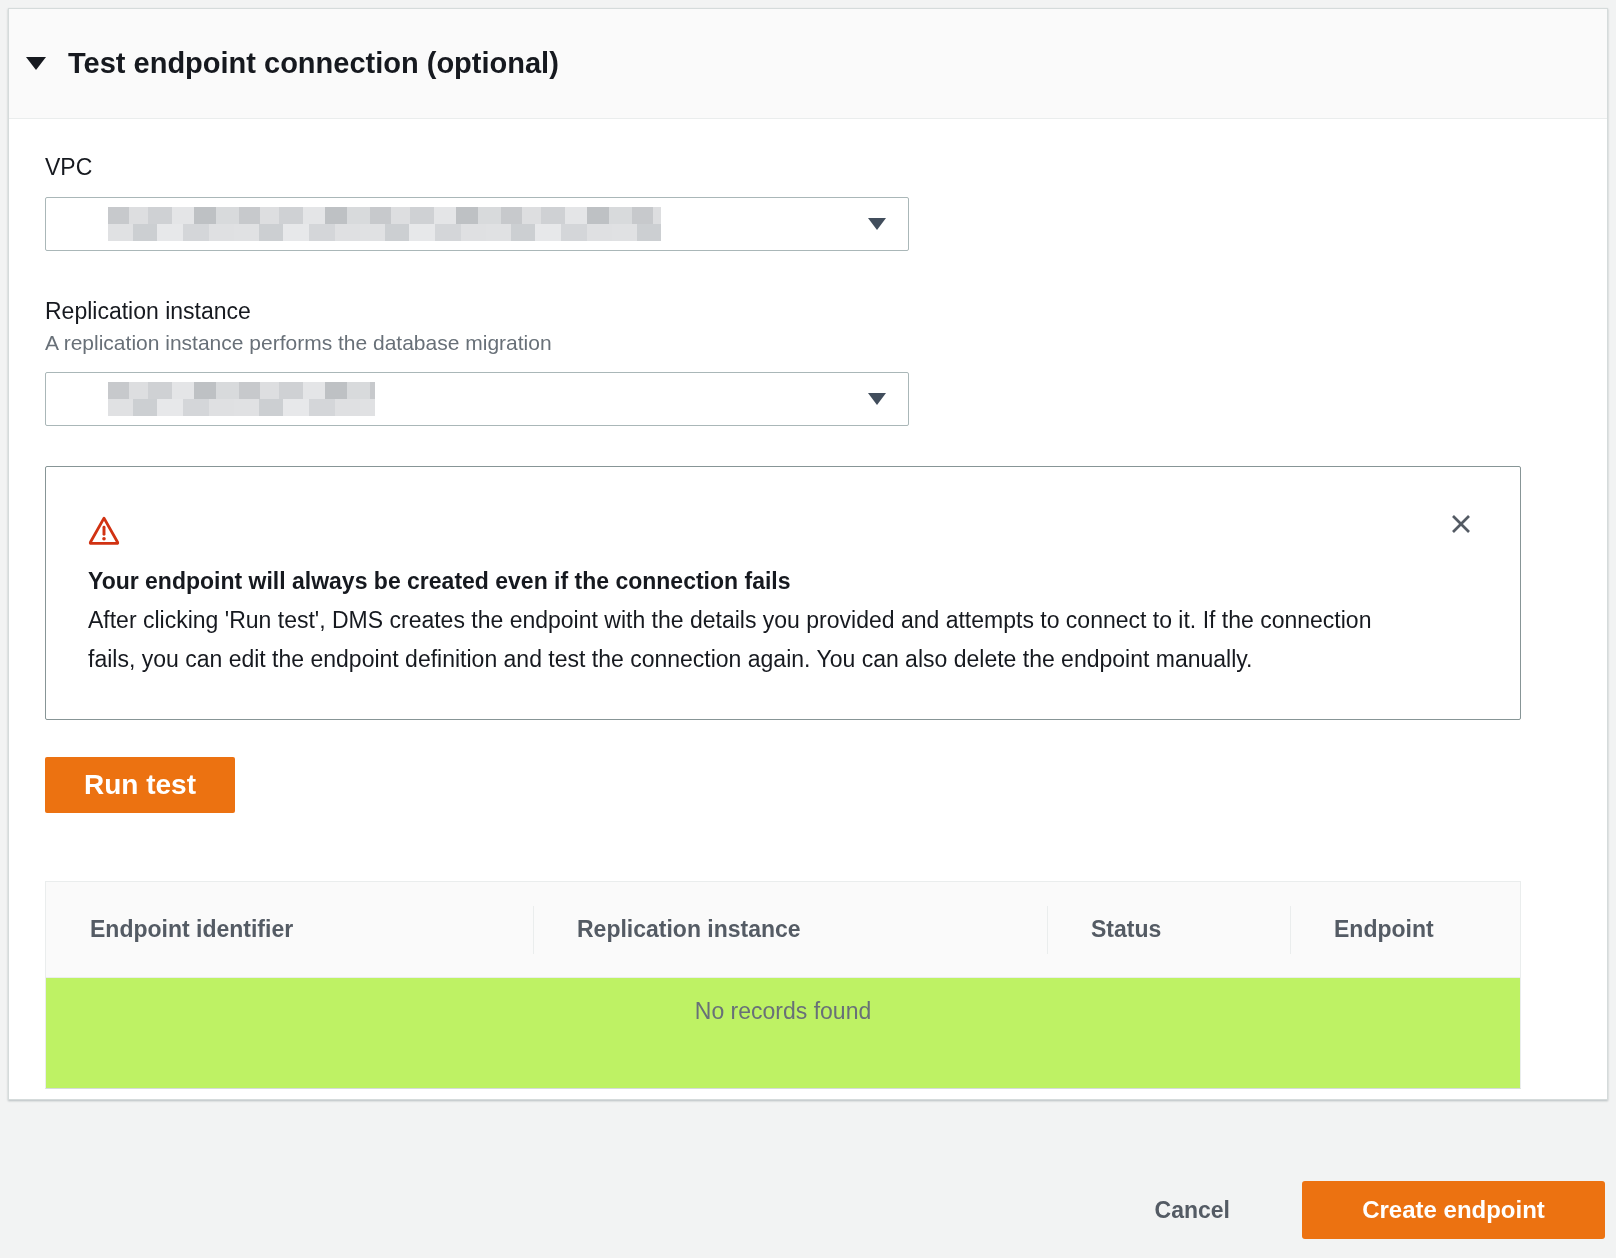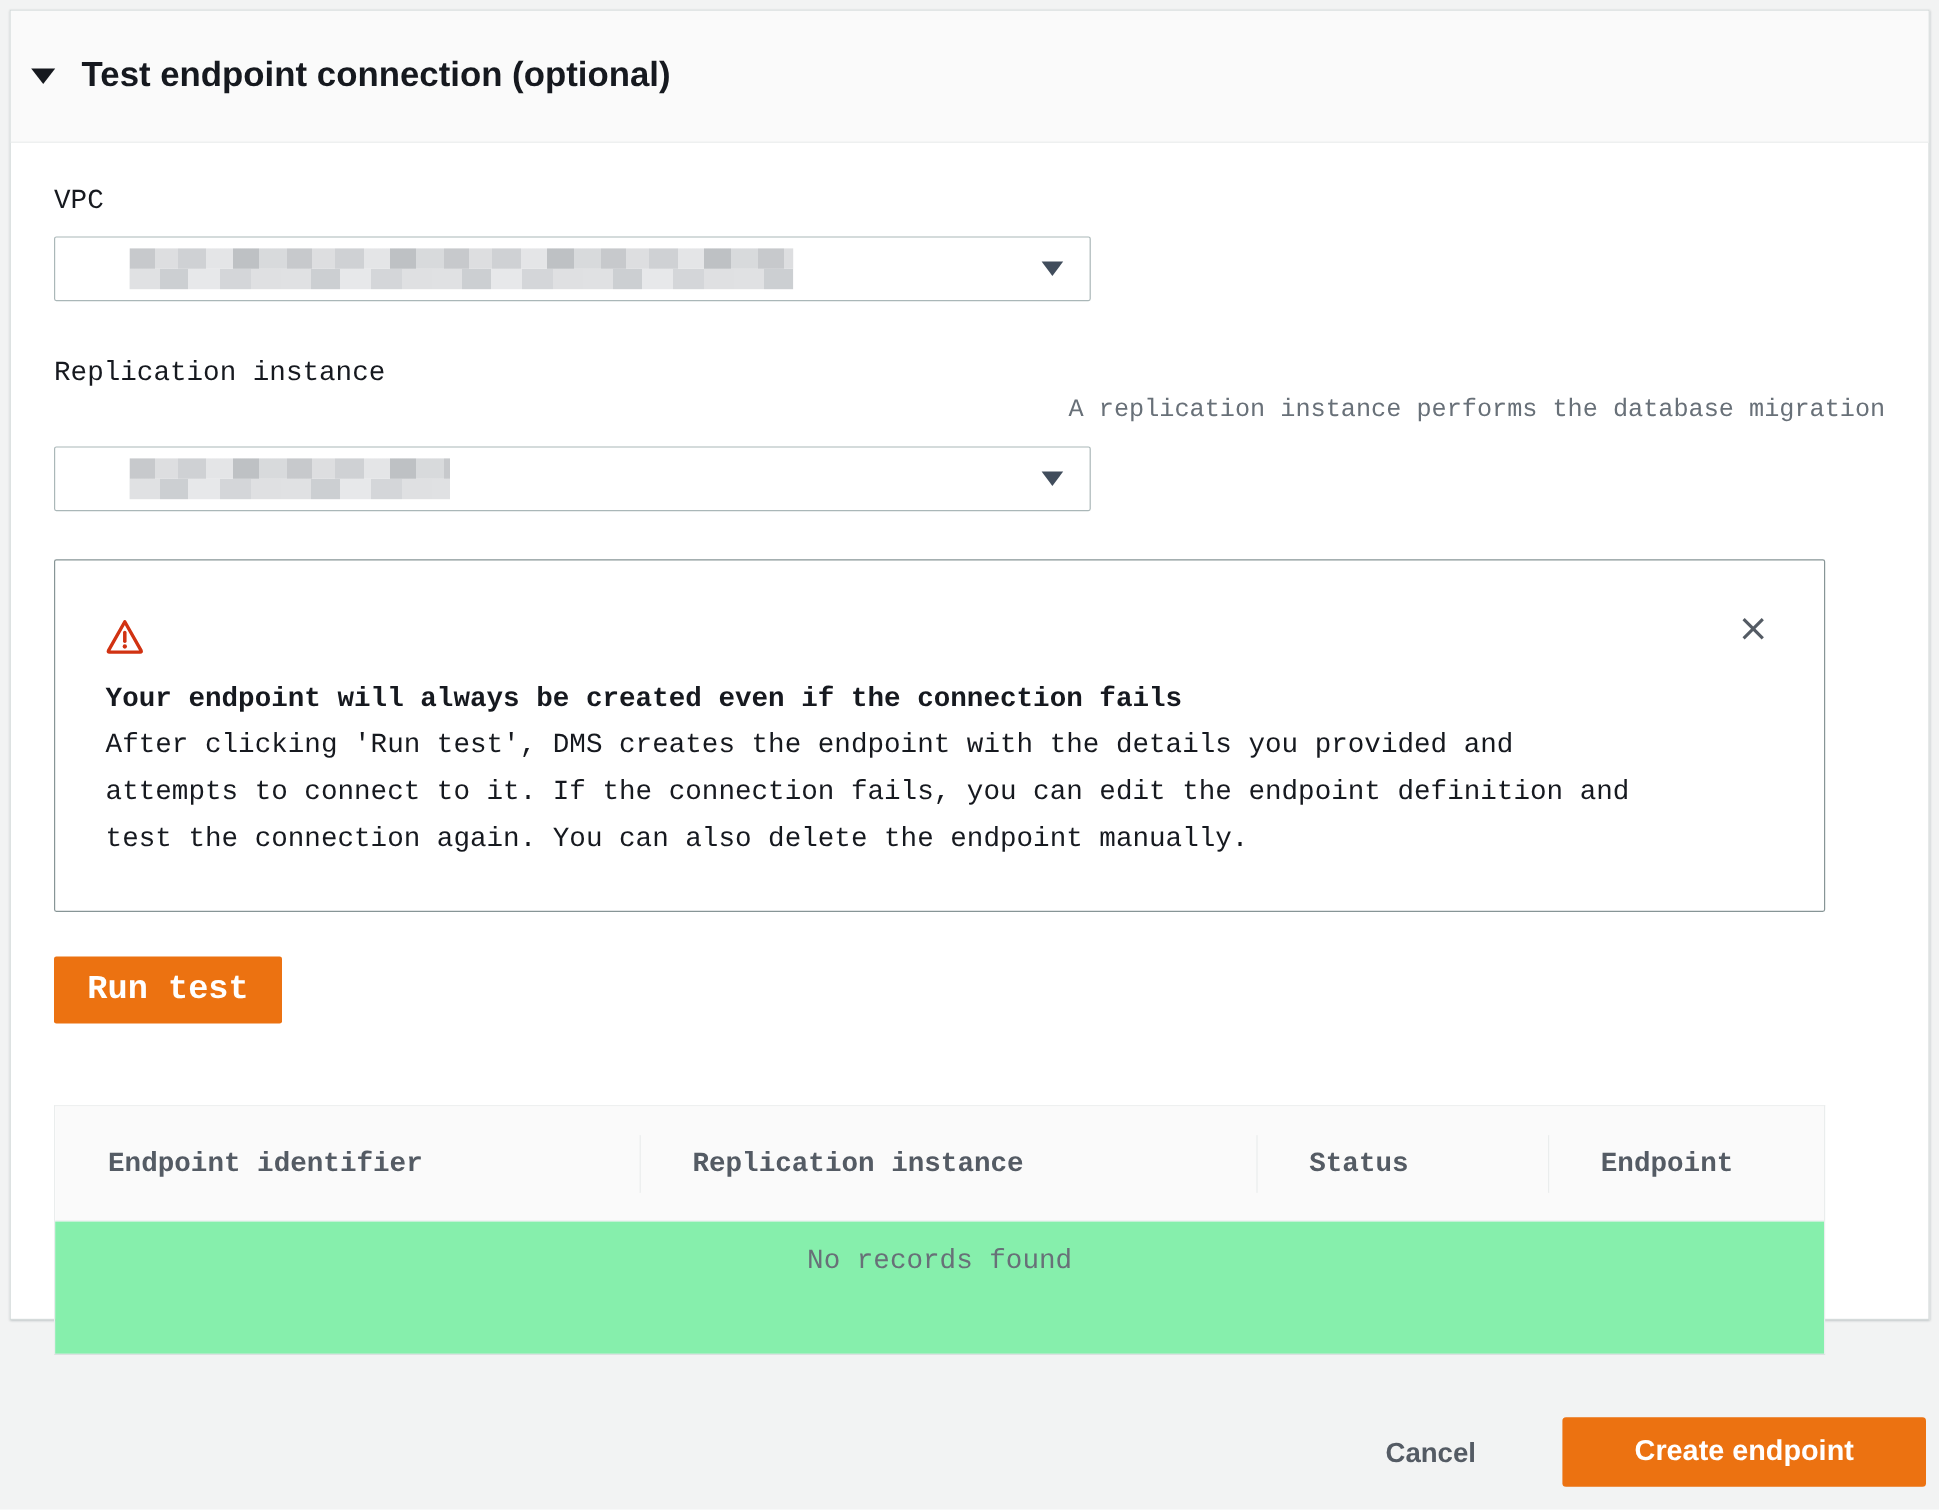--- a/index.html
+++ b/index.html
@@ -30,25 +30,25 @@
   }
   .tri-collapse {
     width:0; height:0;
     border-left:10px solid transparent;
     border-right:10px solid transparent;
     border-top:13px solid #16191f;
     margin-right:22px;
   }
   .section-title { font-size:29px; font-weight:bold; color:#16191f; }
 
-  .card-body { padding:34px 36px 15px 36px;font-family:Liberation Mono, monospace; }
+  .card-body { padding:34px 36px 15px 36px; }
 
   
   .field-label { font-size:23px; color:#16191f; line-height:28px; }
-  .field-desc  { font-size:21px; color:#687078; line-height:26px; margin-top:5px;text-align:right; }
+  .field-desc  { font-size:21px; color:#687078; line-height:26px; margin-top:5px; }
 
   .select {
     width:864px; height:54px;
     margin-top:16px;
     background:#fff;
     border:1px solid #aab7b8;
     border-radius:2px;
     display:flex; align-items:center;
     padding:0 22px;
     cursor:pointer;
@@ -135,21 +135,21 @@
     position:absolute; left:0; top:50%;
     transform:translateY(-50%);
     width:1px; height:48px;
     background:#eaeded;
   }
   .tbody {
     height:110px;
     display:flex; justify-content:center;
     padding-top:20px;
     font-size:23px; color:#687078;
-    background:#86efac;
+    background:#bef264;
   }
 
   
   .footer-bar {
     position:absolute; left:0; top:1100px;
     width:1616px; height:180px;
     display:flex; justify-content:flex-end; align-items:flex-start;
     padding-top:81px;
   }
   .cancel-link {

